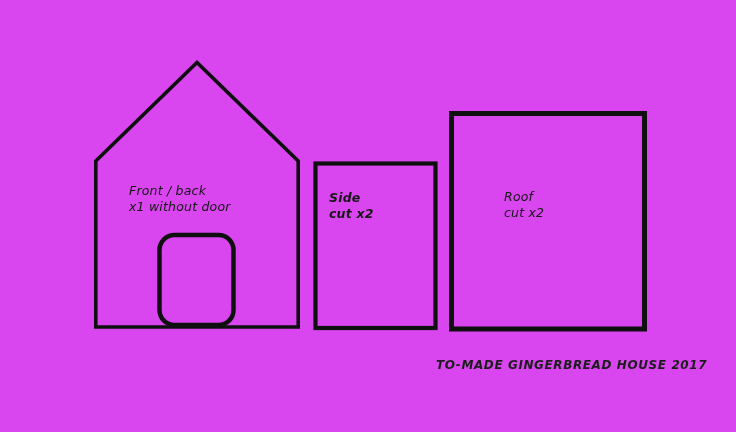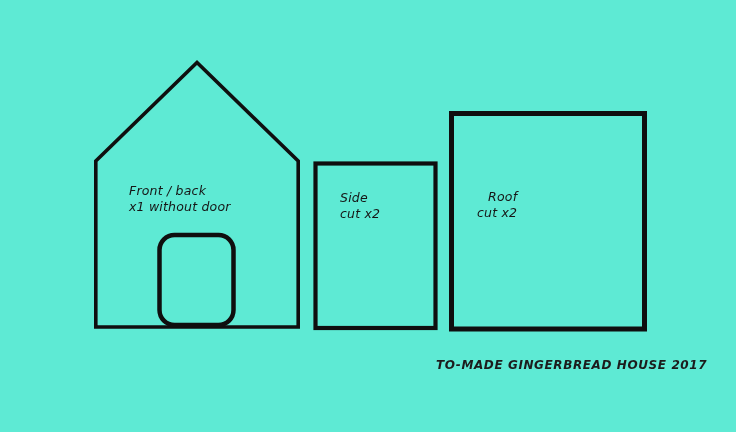--- a/index.html
+++ b/index.html
@@ -1,21 +1,21 @@
 <!DOCTYPE html>
 <html><head>
 <meta charset="utf-8">
 <style>
   * { margin: 0; padding: 0; box-sizing: border-box; }
   html, body { background: #ffffff; }
   .canvas {
     position: relative;
     width: 736px;
     height: 432px;
-    background: #5eead4;
+    background: #d946ef;
     overflow: hidden;
     font-family: "DejaVu Sans", sans-serif;
   }
   .shapes-svg {
     position: absolute;
     left: 0; top: 0;
     width: 736px; height: 432px;
     display: block;
   }
   .piece-label {
@@ -53,25 +53,25 @@
     <rect x="315.5" y="163.5" width="120" height="164.5" fill="none" stroke-width="4.2" stroke="#0f0f0f"></rect>
 
     <rect x="451.5" y="113.5" width="193" height="215.5" fill="none" stroke-width="5" stroke="#0f0f0f"></rect>
   </svg>
 
   <div class="piece-label" style="left:129px; top:183px;">
     <div>Front / back</div>
     <div>x1 without door</div>
   </div>
 
-  <div class="piece-label" style="left:340px; top:190px;">
+  <div class="piece-label" style="left:329px; top:190px;font-weight:bold;">
     <div>Side</div>
     <div>cut x2</div>
   </div>
 
-  <div class="piece-label" style="left:477px; top:189px;text-align:right;">
+  <div class="piece-label" style="left:504px; top:189px;">
     <div>Roof</div>
     <div>cut x2</div>
   </div>
 
   <div class="caption">TO-MADE GINGERBREAD HOUSE 2017</div>
 
 </div>
 
 </body></html>

